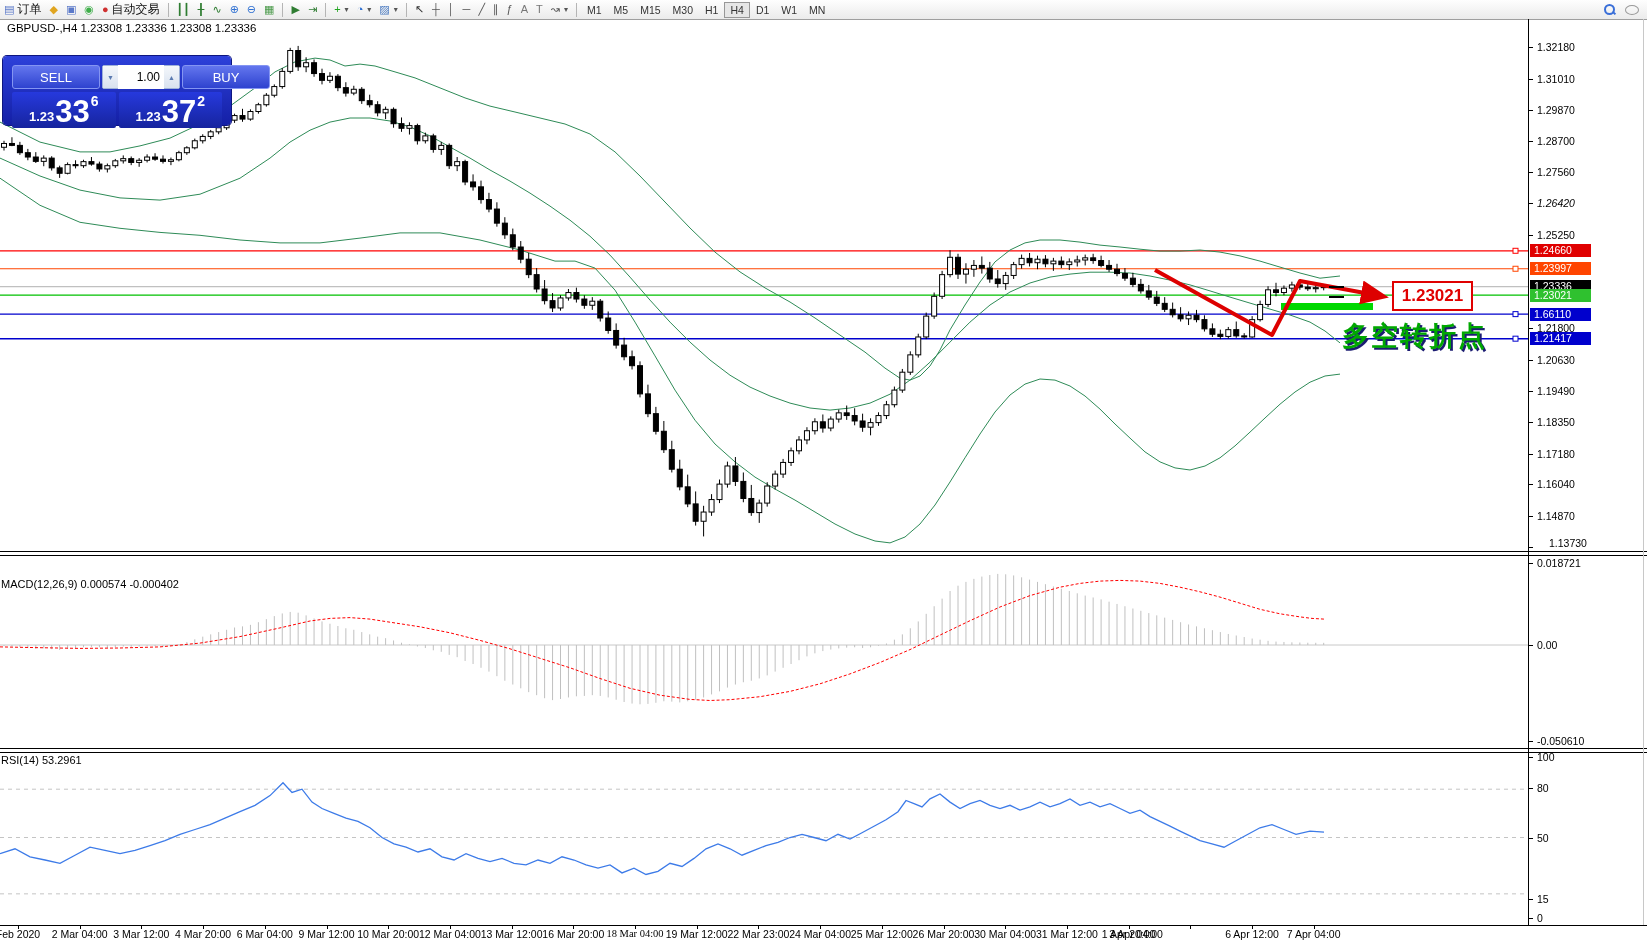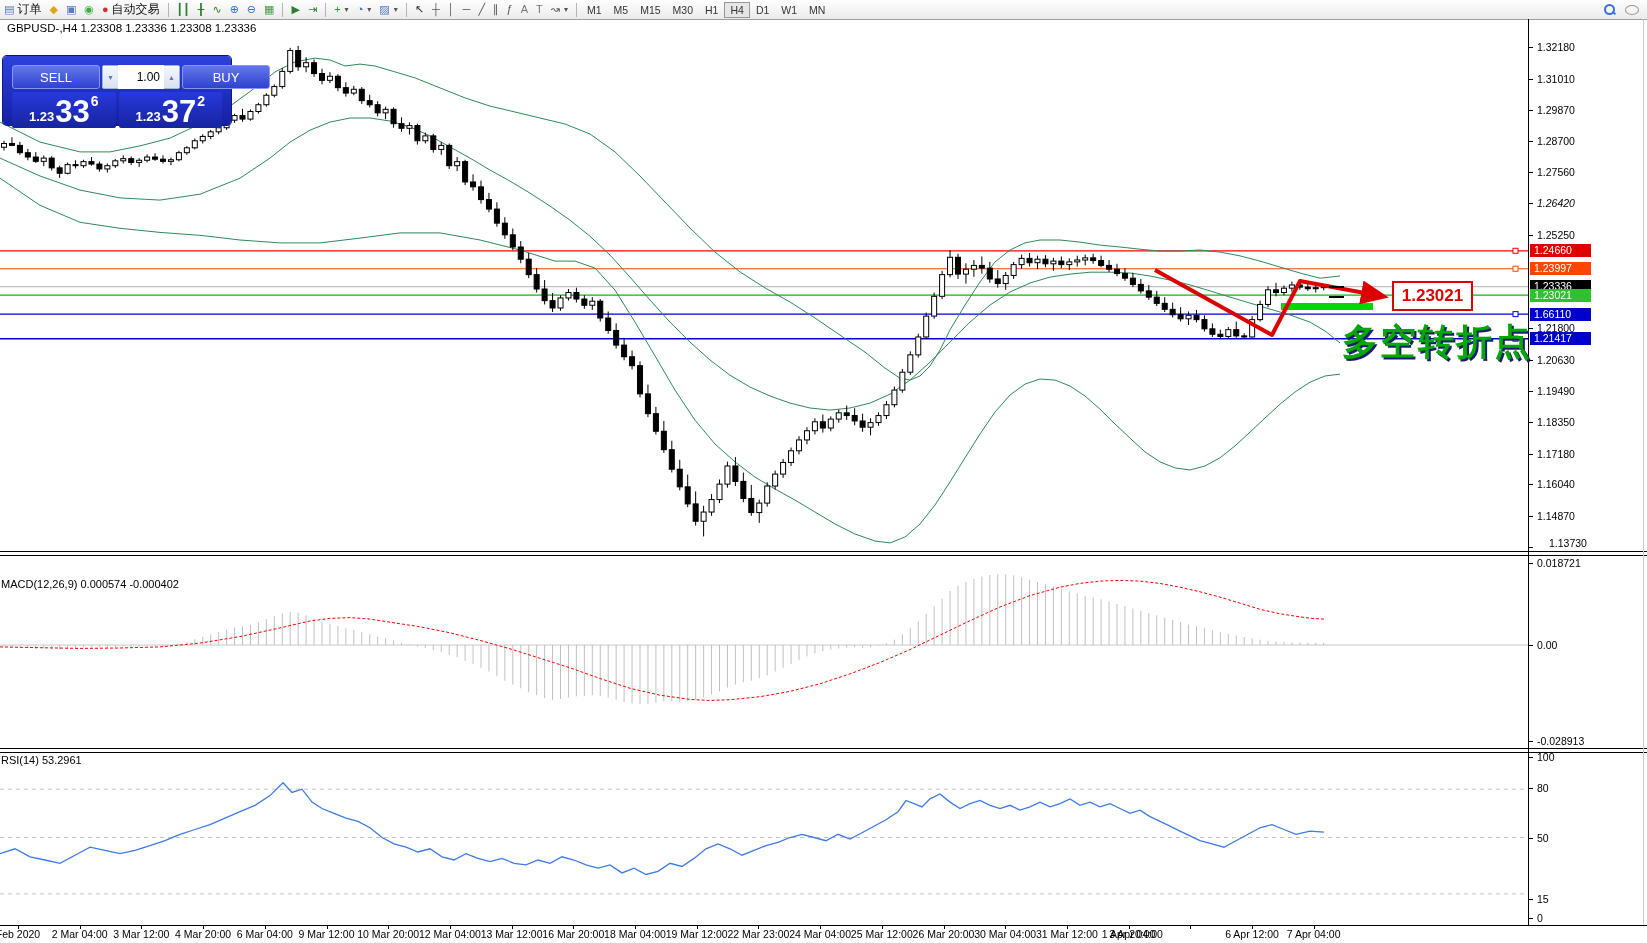--- a/index.html
+++ b/index.html
@@ -51,21 +51,21 @@
   .tp-input{flex:1;border:none;background:#fff;height:100%;text-align:right;font-size:12px;padding-right:4px;width:40px;}
   .tp-row2{display:flex;margin-top:3px;gap:3px;height:36px;}
   .tp-price{flex:1;background:linear-gradient(#2639dd,#16249e);border-radius:2px;color:#fff;
             display:flex;align-items:flex-end;justify-content:center;padding-bottom:1px;}
   .tp-small{font-size:13px;font-weight:bold;margin-bottom:3px;}
   .tp-big{font-size:31px;font-weight:bold;line-height:30px;margin:0 1px;}
   .tp-sup{font-size:14px;font-weight:bold;align-self:flex-start;margin-top:1px;}
   
   .price-flag{position:absolute;border:2px solid #e00000;background:#fff;color:#e00000;
               font-size:17px;font-weight:bold;display:flex;align-items:center;justify-content:center;}
-  .cn-note{position:absolute;font-size:36px;font-weight:bold;color:#00a800;
+  .cn-note{position:absolute;font-size:27px;font-weight:bold;color:#00a800;
            text-shadow:2px 2px 0 #1c1c72;letter-spacing:2px;white-space:nowrap;}
 </style>
 </head>
 <body>
 
 <div class="app">
   <div class="toolbar" id="toolbar">
       <div class="tb-item">
         <span class="tb-glyph" style="color: rgb(91, 121, 201);">▤</span>
         <span class="tb-label">订单</span>
@@ -784,21 +784,21 @@
       <div class="badge" style="top: 243.259px; background: rgb(255, 69, 0); color: rgb(255, 255, 255);">1.23997</div>
       <div class="badge" style="top: 261.172px; background: rgb(0, 0, 0); color: rgb(255, 255, 255);">1.23336</div>
       <div class="badge" style="top: 269.709px; background: rgb(47, 193, 47); color: rgb(255, 255, 255);">1.23021</div>
       <div class="badge" style="top: 288.625px; background: rgb(0, 0, 205); color: rgb(255, 255, 255);">1.66110</div>
       <div class="badge" style="top: 313.177px; background: rgb(0, 0, 205); color: rgb(255, 255, 255);">1.21417</div>
       <div class="tick-mark" style="top: 544px;"></div>
       <div class="tick-label" style="top: 538px;">0.018721</div>
       <div class="tick-mark" style="top: 626px;"></div>
       <div class="tick-label" style="top: 620px;">0.00</div>
       <div class="tick-mark" style="top: 722px;"></div>
-      <div class="tick-label" style="top: 716px;">-0.028913</div>
+      <div class="tick-label" style="top: 716px;">-0.050610</div>
       <div class="tick-mark" style="top: 738px;"></div>
       <div class="tick-label" style="top: 732px;">100</div>
       <div class="tick-mark" style="top: 769px;"></div>
       <div class="tick-label" style="top: 763px;">80</div>
       <div class="tick-mark" style="top: 819px;"></div>
       <div class="tick-label" style="top: 813px;">50</div>
       <div class="tick-mark" style="top: 880px;"></div>
       <div class="tick-label" style="top: 874px;">15</div>
       <div class="tick-mark" style="top: 899px;"></div>
       <div class="tick-label" style="top: 893px;">0</div>
@@ -817,21 +817,21 @@
       <div class="time-label" style="left: 326.5px;">9 Mar 12:00</div>
       <div style="position: absolute; top: -1px; width: 1px; height: 4px; background: rgb(0, 0, 0); left: 326.5px;"></div>
       <div class="time-label" style="left: 388.2px; text-align: right;">10 Mar 20:00</div>
       <div style="position: absolute; top: -1px; width: 1px; height: 4px; background: rgb(0, 0, 0); left: 388.2px;"></div>
       <div class="time-label" style="left: 449.9px;">12 Mar 04:00</div>
       <div style="position: absolute; top: -1px; width: 1px; height: 4px; background: rgb(0, 0, 0); left: 449.9px;"></div>
       <div class="time-label" style="left: 511.6px;">13 Mar 12:00</div>
       <div style="position: absolute; top: -1px; width: 1px; height: 4px; background: rgb(0, 0, 0); left: 511.6px;"></div>
       <div class="time-label" style="left: 573.3px;">16 Mar 20:00</div>
       <div style="position: absolute; top: -1px; width: 1px; height: 4px; background: rgb(0, 0, 0); left: 573.3px;"></div>
-      <div class="time-label" style="left: 635px;">18 Mar 04:00</div>
+      <div class="time-label" style="left: 635px; font-family: Liberation Serif, serif;">18 Mar 04:00</div>
       <div style="position: absolute; top: -1px; width: 1px; height: 4px; background: rgb(0, 0, 0); left: 635px;"></div>
       <div class="time-label" style="left: 696.7px;">19 Mar 12:00</div>
       <div style="position: absolute; top: -1px; width: 1px; height: 4px; background: rgb(0, 0, 0); left: 696.7px;"></div>
       <div class="time-label" style="left: 758.4px;">22 Mar 23:00</div>
       <div style="position: absolute; top: -1px; width: 1px; height: 4px; background: rgb(0, 0, 0); left: 758.4px;"></div>
       <div class="time-label" style="left: 820.1px;">24 Mar 04:00</div>
       <div style="position: absolute; top: -1px; width: 1px; height: 4px; background: rgb(0, 0, 0); left: 820.1px;"></div>
       <div class="time-label" style="left: 881.8px;">25 Mar 12:00</div>
       <div style="position: absolute; top: -1px; width: 1px; height: 4px; background: rgb(0, 0, 0); left: 881.8px;"></div>
       <div class="time-label" style="left: 943.5px;">26 Mar 20:00</div>

